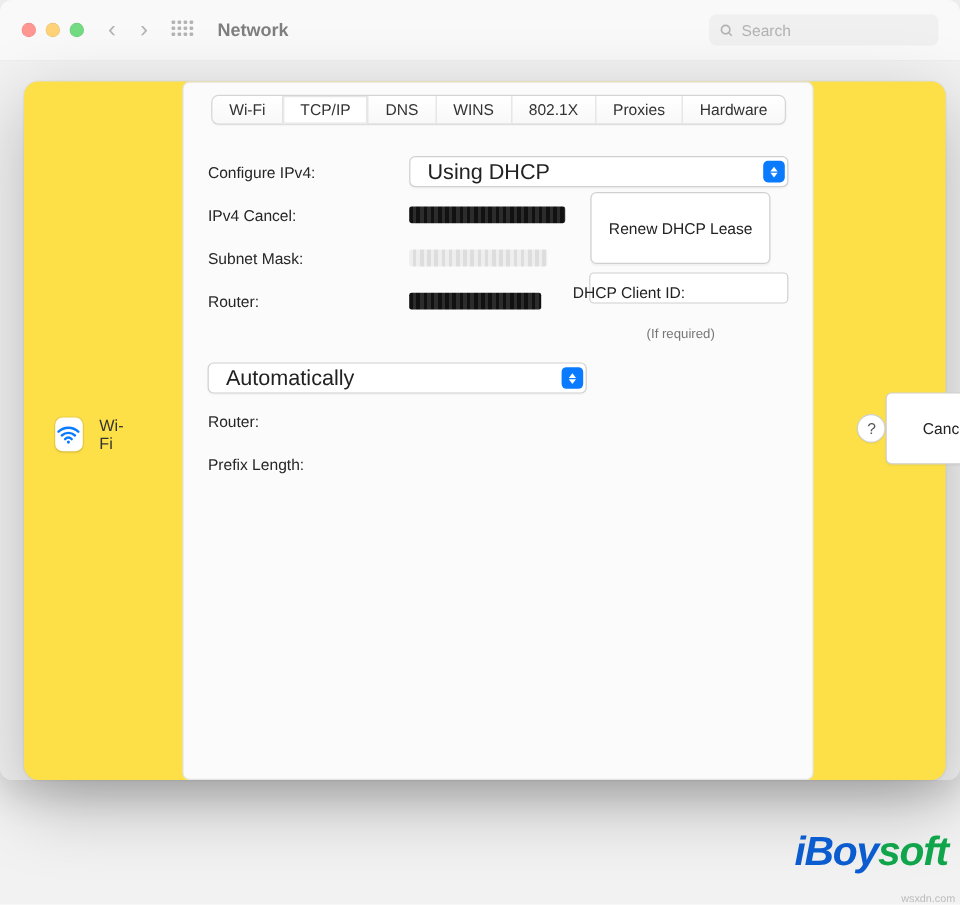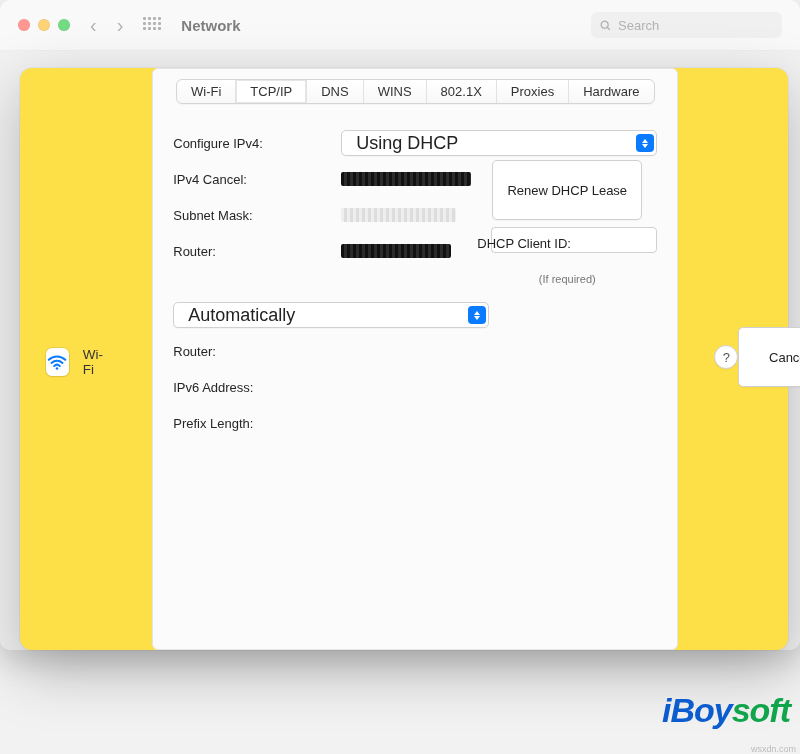--- a/index.html
+++ b/index.html
@@ -358,24 +358,20 @@
               <span class="cap"></span>
             </div>
           </div>
         </div>
 
         <div class="row">
           <div class="label">Router:</div>
           <div class="field"></div>
         </div>
 
-        <div class="row">
-          <div class="label">IPv6 Address:</div>
-          <div class="field"></div>
-        </div>
 
         <div class="row">
           <div class="label">Prefix Length:</div>
           <div class="field"></div>
         </div>
 
       </div>
     </div>
 
     <div class="sheet-footer">

